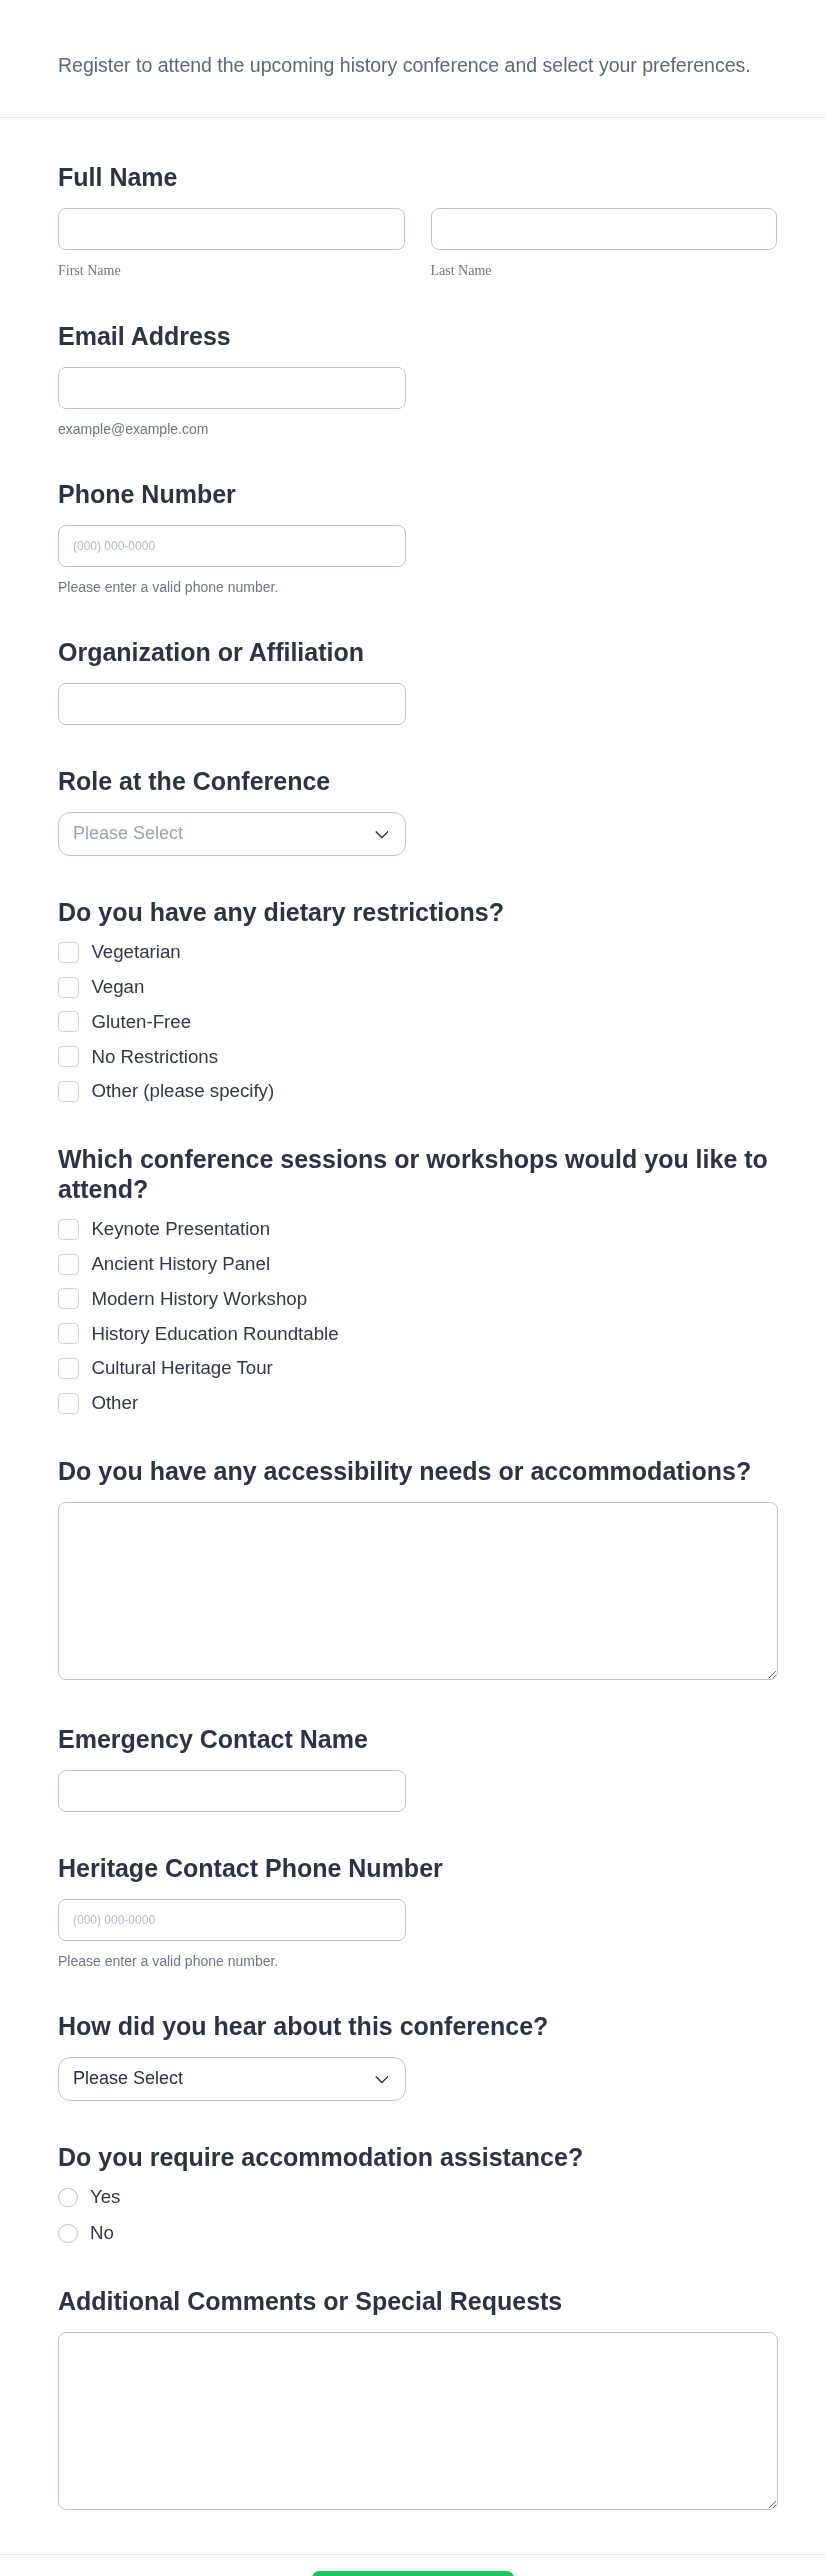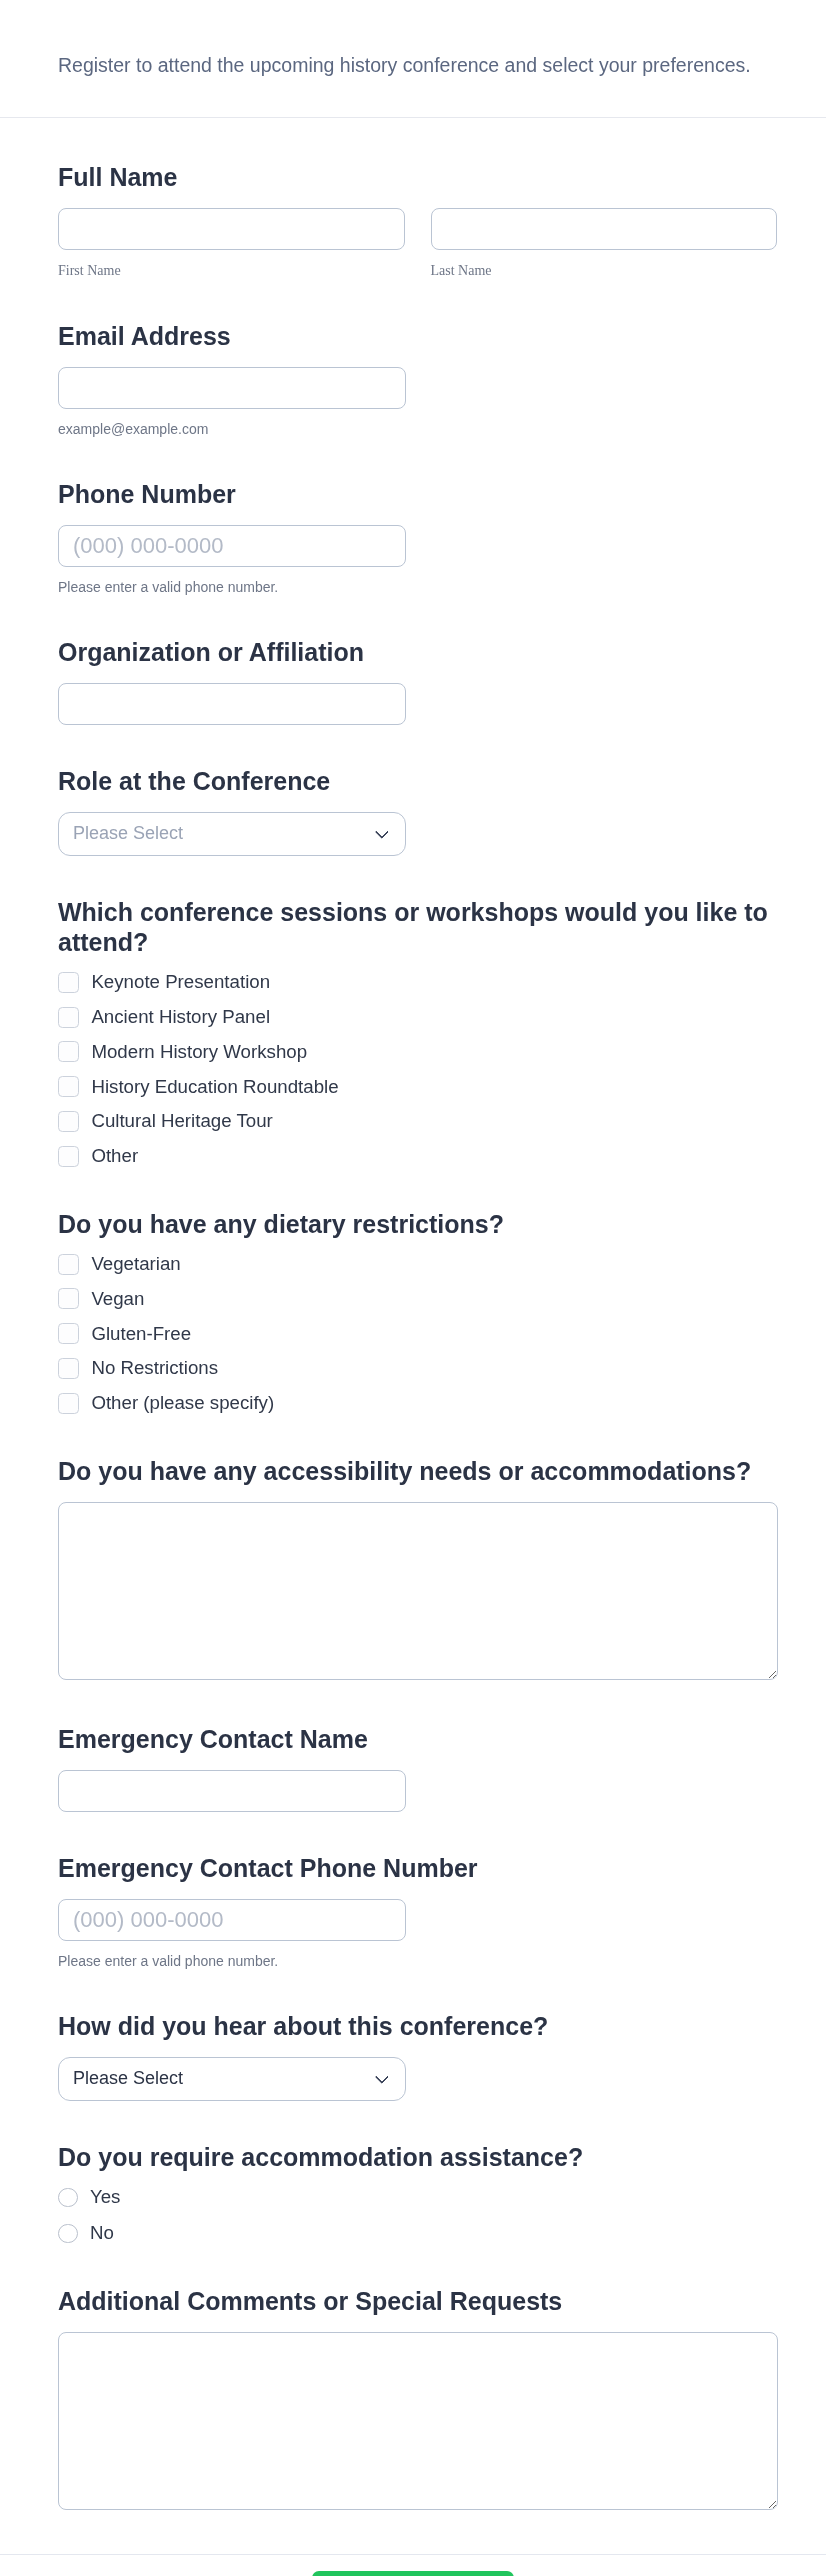--- a/index.html
+++ b/index.html
@@ -56,21 +56,21 @@
   }
   .hint { margin-top: 12.4px; font-size: 14px; color: #6e7687; line-height: 1.2; }
 
   .text-input {
     width: 348px;
     height: 42px;
     border: 1.3px solid #bac4d3;
     border-radius: 8px;
     background: #ffffff;
     font-family: inherit;
-    font-size: 22px;
+    font-size: 12px;
     color: #2b3345;
     padding: 0 14px;
     outline: none;
   }
   .text-input::placeholder { color: #b3bac7; opacity: 1; }
 
   .name-row { display: flex; gap: 26px; font-family: Liberation Serif, serif; }
   .name-col { width: 348px; }
   .name-col .text-input { width: 100%; }
 
@@ -216,20 +216,46 @@
 
   <section class="field-group">
     <label class="field-label">Role at the Conference</label>
     <div class="select-box">
       <span class="select-value is-placeholder">Please Select</span>
       <span class="chevron"></span>
     </div>
   </section>
 
   <section class="field-group">
+    <label class="field-label">Do you have any dietary restrictions?</label>
+    <div class="options-list">
+      <div class="option-row">
+        <span class="checkbox"></span>
+        <span class="option-label">Vegetarian</span>
+      </div>
+      <div class="option-row">
+        <span class="checkbox"></span>
+        <span class="option-label">Vegan</span>
+      </div>
+      <div class="option-row">
+        <span class="checkbox"></span>
+        <span class="option-label">Gluten-Free</span>
+      </div>
+      <div class="option-row">
+        <span class="checkbox"></span>
+        <span class="option-label">No Restrictions</span>
+      </div>
+      <div class="option-row">
+        <span class="checkbox"></span>
+        <span class="option-label">Other (please specify)</span>
+      </div>
+    </div>
+  </section>
+
+  <section class="field-group">
     <label class="field-label">Which conference sessions or workshops would you like to attend?</label>
     <div class="options-list">
       <div class="option-row">
         <span class="checkbox"></span>
         <span class="option-label">Keynote Presentation</span>
       </div>
       <div class="option-row">
         <span class="checkbox"></span>
         <span class="option-label">Ancient History Panel</span>
       </div>
@@ -246,57 +272,31 @@
         <span class="option-label">Cultural Heritage Tour</span>
       </div>
       <div class="option-row">
         <span class="checkbox"></span>
         <span class="option-label">Other</span>
       </div>
     </div>
   </section>
 
   <section class="field-group">
-    <label class="field-label">Do you have any dietary restrictions?</label>
-    <div class="options-list">
-      <div class="option-row">
-        <span class="checkbox"></span>
-        <span class="option-label">Vegetarian</span>
-      </div>
-      <div class="option-row">
-        <span class="checkbox"></span>
-        <span class="option-label">Vegan</span>
-      </div>
-      <div class="option-row">
-        <span class="checkbox"></span>
-        <span class="option-label">Gluten-Free</span>
-      </div>
-      <div class="option-row">
-        <span class="checkbox"></span>
-        <span class="option-label">No Restrictions</span>
-      </div>
-      <div class="option-row">
-        <span class="checkbox"></span>
-        <span class="option-label">Other (please specify)</span>
-      </div>
-    </div>
-  </section>
-
-  <section class="field-group">
     <label class="field-label">Do you have any accessibility needs or accommodations?</label>
     <textarea class="textarea-input" style=""></textarea>
   </section>
 
   <section class="field-group">
     <label class="field-label">Emergency Contact Name</label>
     <input type="text" class="text-input" style="">
   </section>
 
   <section class="field-group">
-    <label class="field-label">Emergency Contact Phone Number</label>
+    <label class="field-label">Heritage Contact Phone Number</label>
     <input type="text" class="text-input" placeholder="(000) 000-0000" style="">
     <div class="hint">Please enter a valid phone number.</div>
   </section>
 
   <section class="field-group">
     <label class="field-label">How did you hear about this conference?</label>
     <div class="select-box">
       <span class="select-value">Please Select</span>
       <span class="chevron"></span>
     </div>

